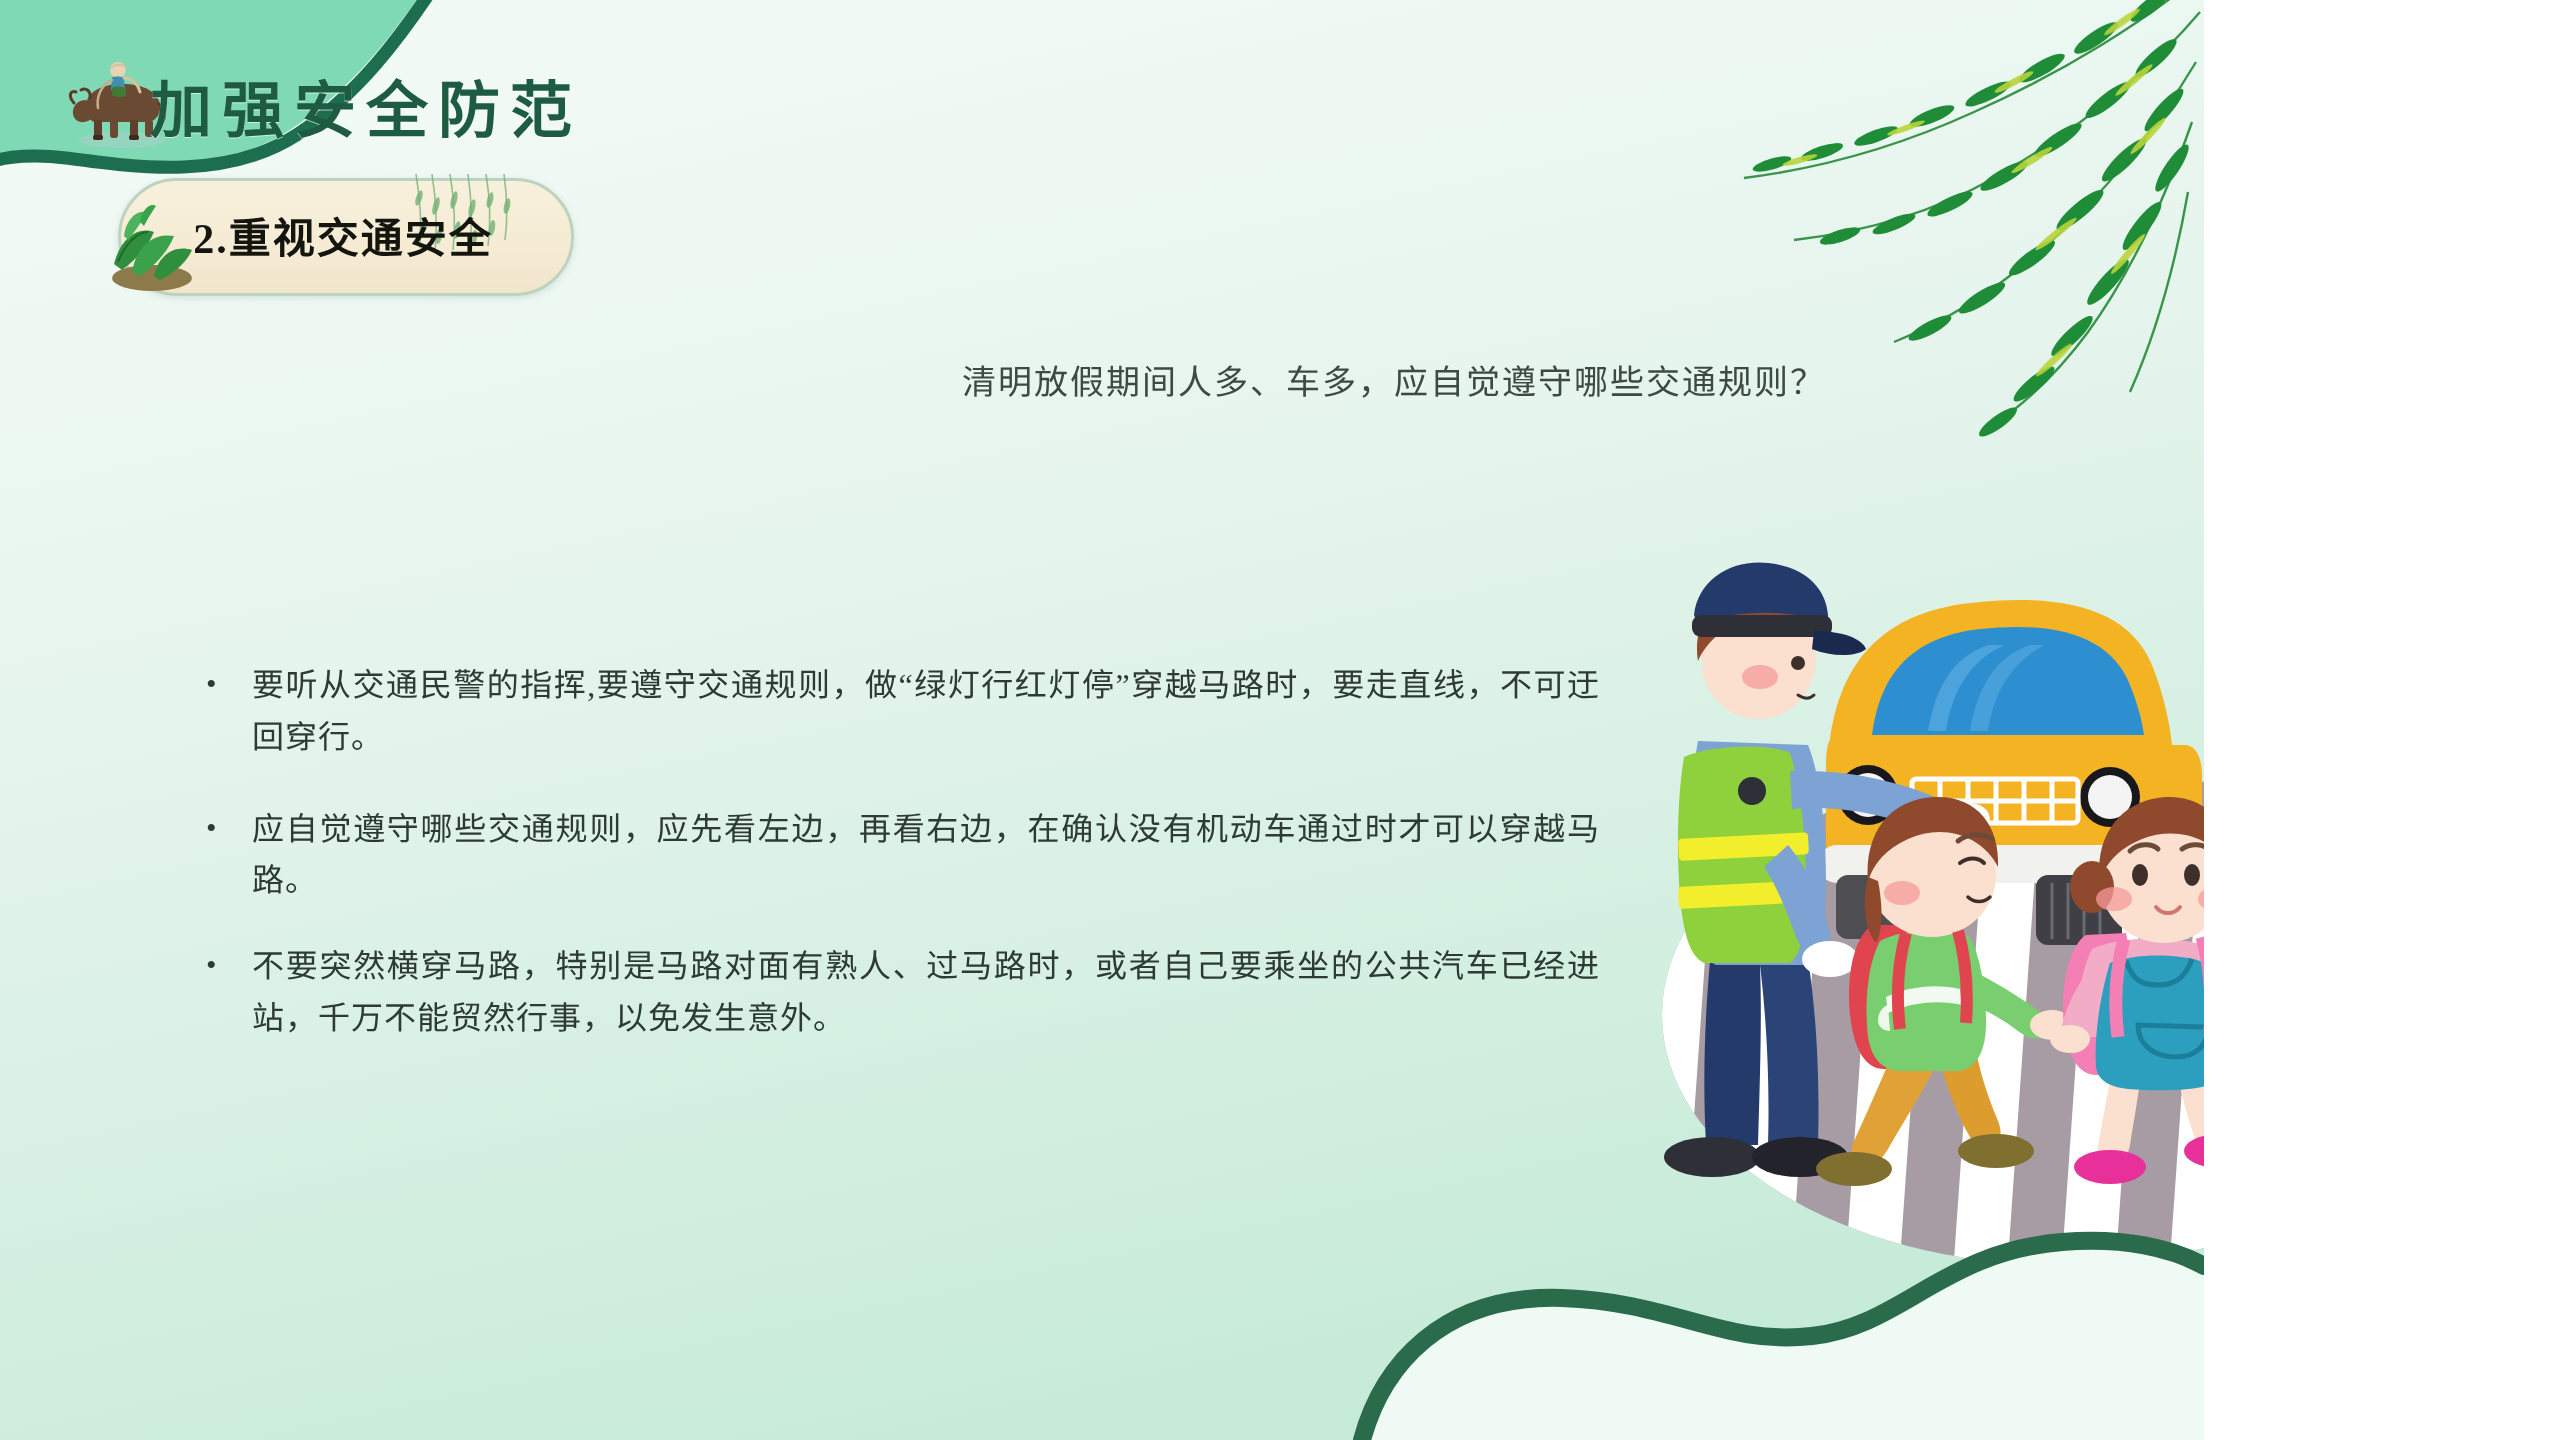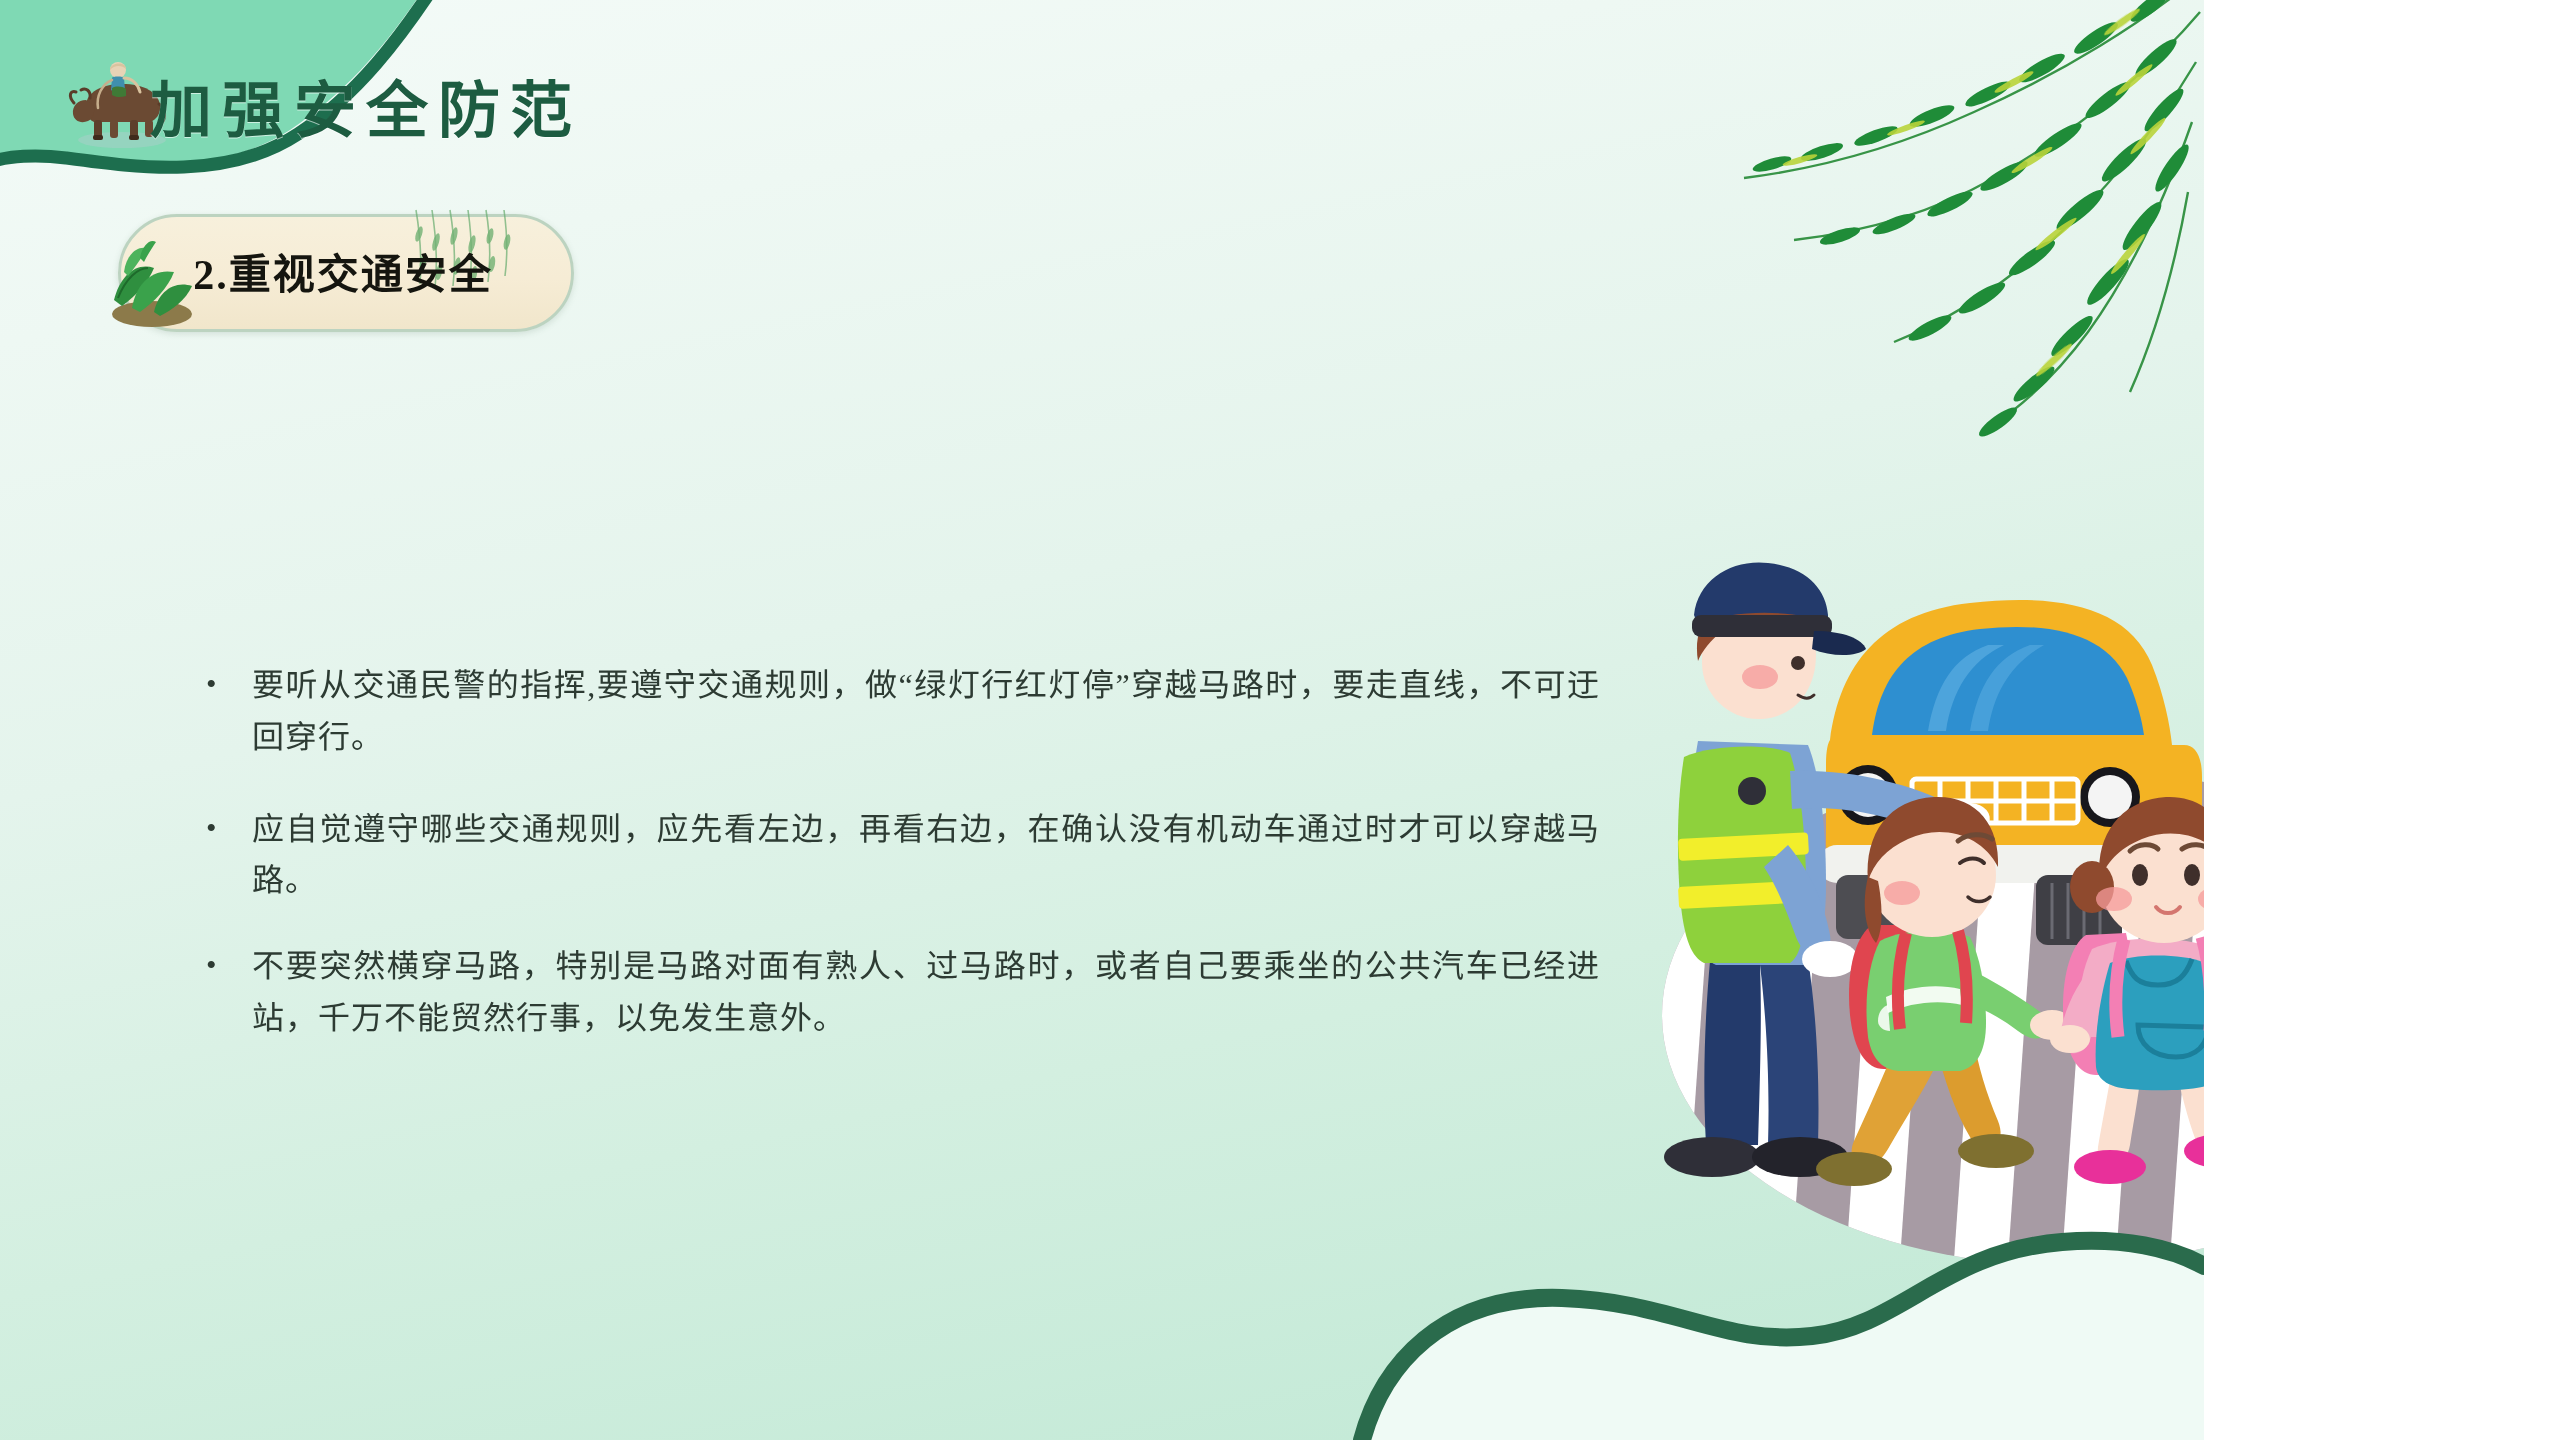--- a/index.html
+++ b/index.html
@@ -23,21 +23,21 @@
   
   .buffalo{position:absolute;left:60px;top:48px;width:120px;height:100px;}
   
   .page-title{
     position:absolute;left:150px;top:60px;
     font-size:62px;letter-spacing:10px;color:#1d5c41;
     font-family:"Liberation Serif","DejaVu Serif",serif;
     font-weight:700;text-shadow:0 1px 0 rgba(255,255,255,.6);
   }
   
-  .pill-holder{position:absolute;left:118px;top:178px;width:460px;height:118px;margin-top:36px;}
+  .pill-holder{position:absolute;left:118px;top:178px;width:460px;height:118px;}
   .pill{
     position:absolute;left:0;top:0;width:450px;height:112px;
     background:linear-gradient(180deg,#f7f0dc 0%,#f6ecd5 55%,#f1e6cb 100%);
     border:3px solid #bcd3c0;border-radius:60px;
     box-shadow:0 2px 6px rgba(90,120,100,.18);
   }
   .pill-label{
     position:absolute;left:0;top:0;width:450px;height:112px;
     display:flex;align-items:center;justify-content:center;
     font-size:42px;font-weight:700;color:#15150f;letter-spacing:2px;
@@ -151,20 +151,21 @@
         <path d="M18,72 C24,48 40,34 58,40 C52,54 42,66 26,78 Z" fill="#2f8f3f"></path>
         <path d="M36,80 C40,56 56,40 78,44 C72,60 58,74 44,84 Z" fill="#3aa24b"></path>
         <path d="M58,84 C62,64 78,52 96,58 C90,72 76,82 64,88 Z" fill="#2f8f3f"></path>
         <path d="M28,44 C30,28 40,18 50,20 C46,30 40,38 32,48 Z" fill="#4db35c"></path>
         <path d="M44,30 C46,18 54,10 60,14 C56,20 52,26 48,34 Z" fill="#3aa24b"></path>
         <path d="M22,70 C30,50 42,40 52,40" fill="none" stroke="#1e6a2b" stroke-width="2"></path>
       </svg>
     </div>
   </div>
 
+  <div class="question">清明放假期间人多、车多，应自觉遵守哪些交通规则？</div>
 
 
   <div class="bullets">
     <div class="bullet">
       <span class="dot">•</span>
       <span class="btxt">要听从交通民警的指挥,要遵守交通规则，做“绿灯行红灯停”穿越马路时，要走直线，不可迂回穿行。</span>
     </div>
     <div class="bullet" style="margin-top:40px;">
       <span class="dot">•</span>
       <span class="btxt">应自觉遵守哪些交通规则，应先看左边，再看右边，在确认没有机动车通过时才可以穿越马路。</span>

